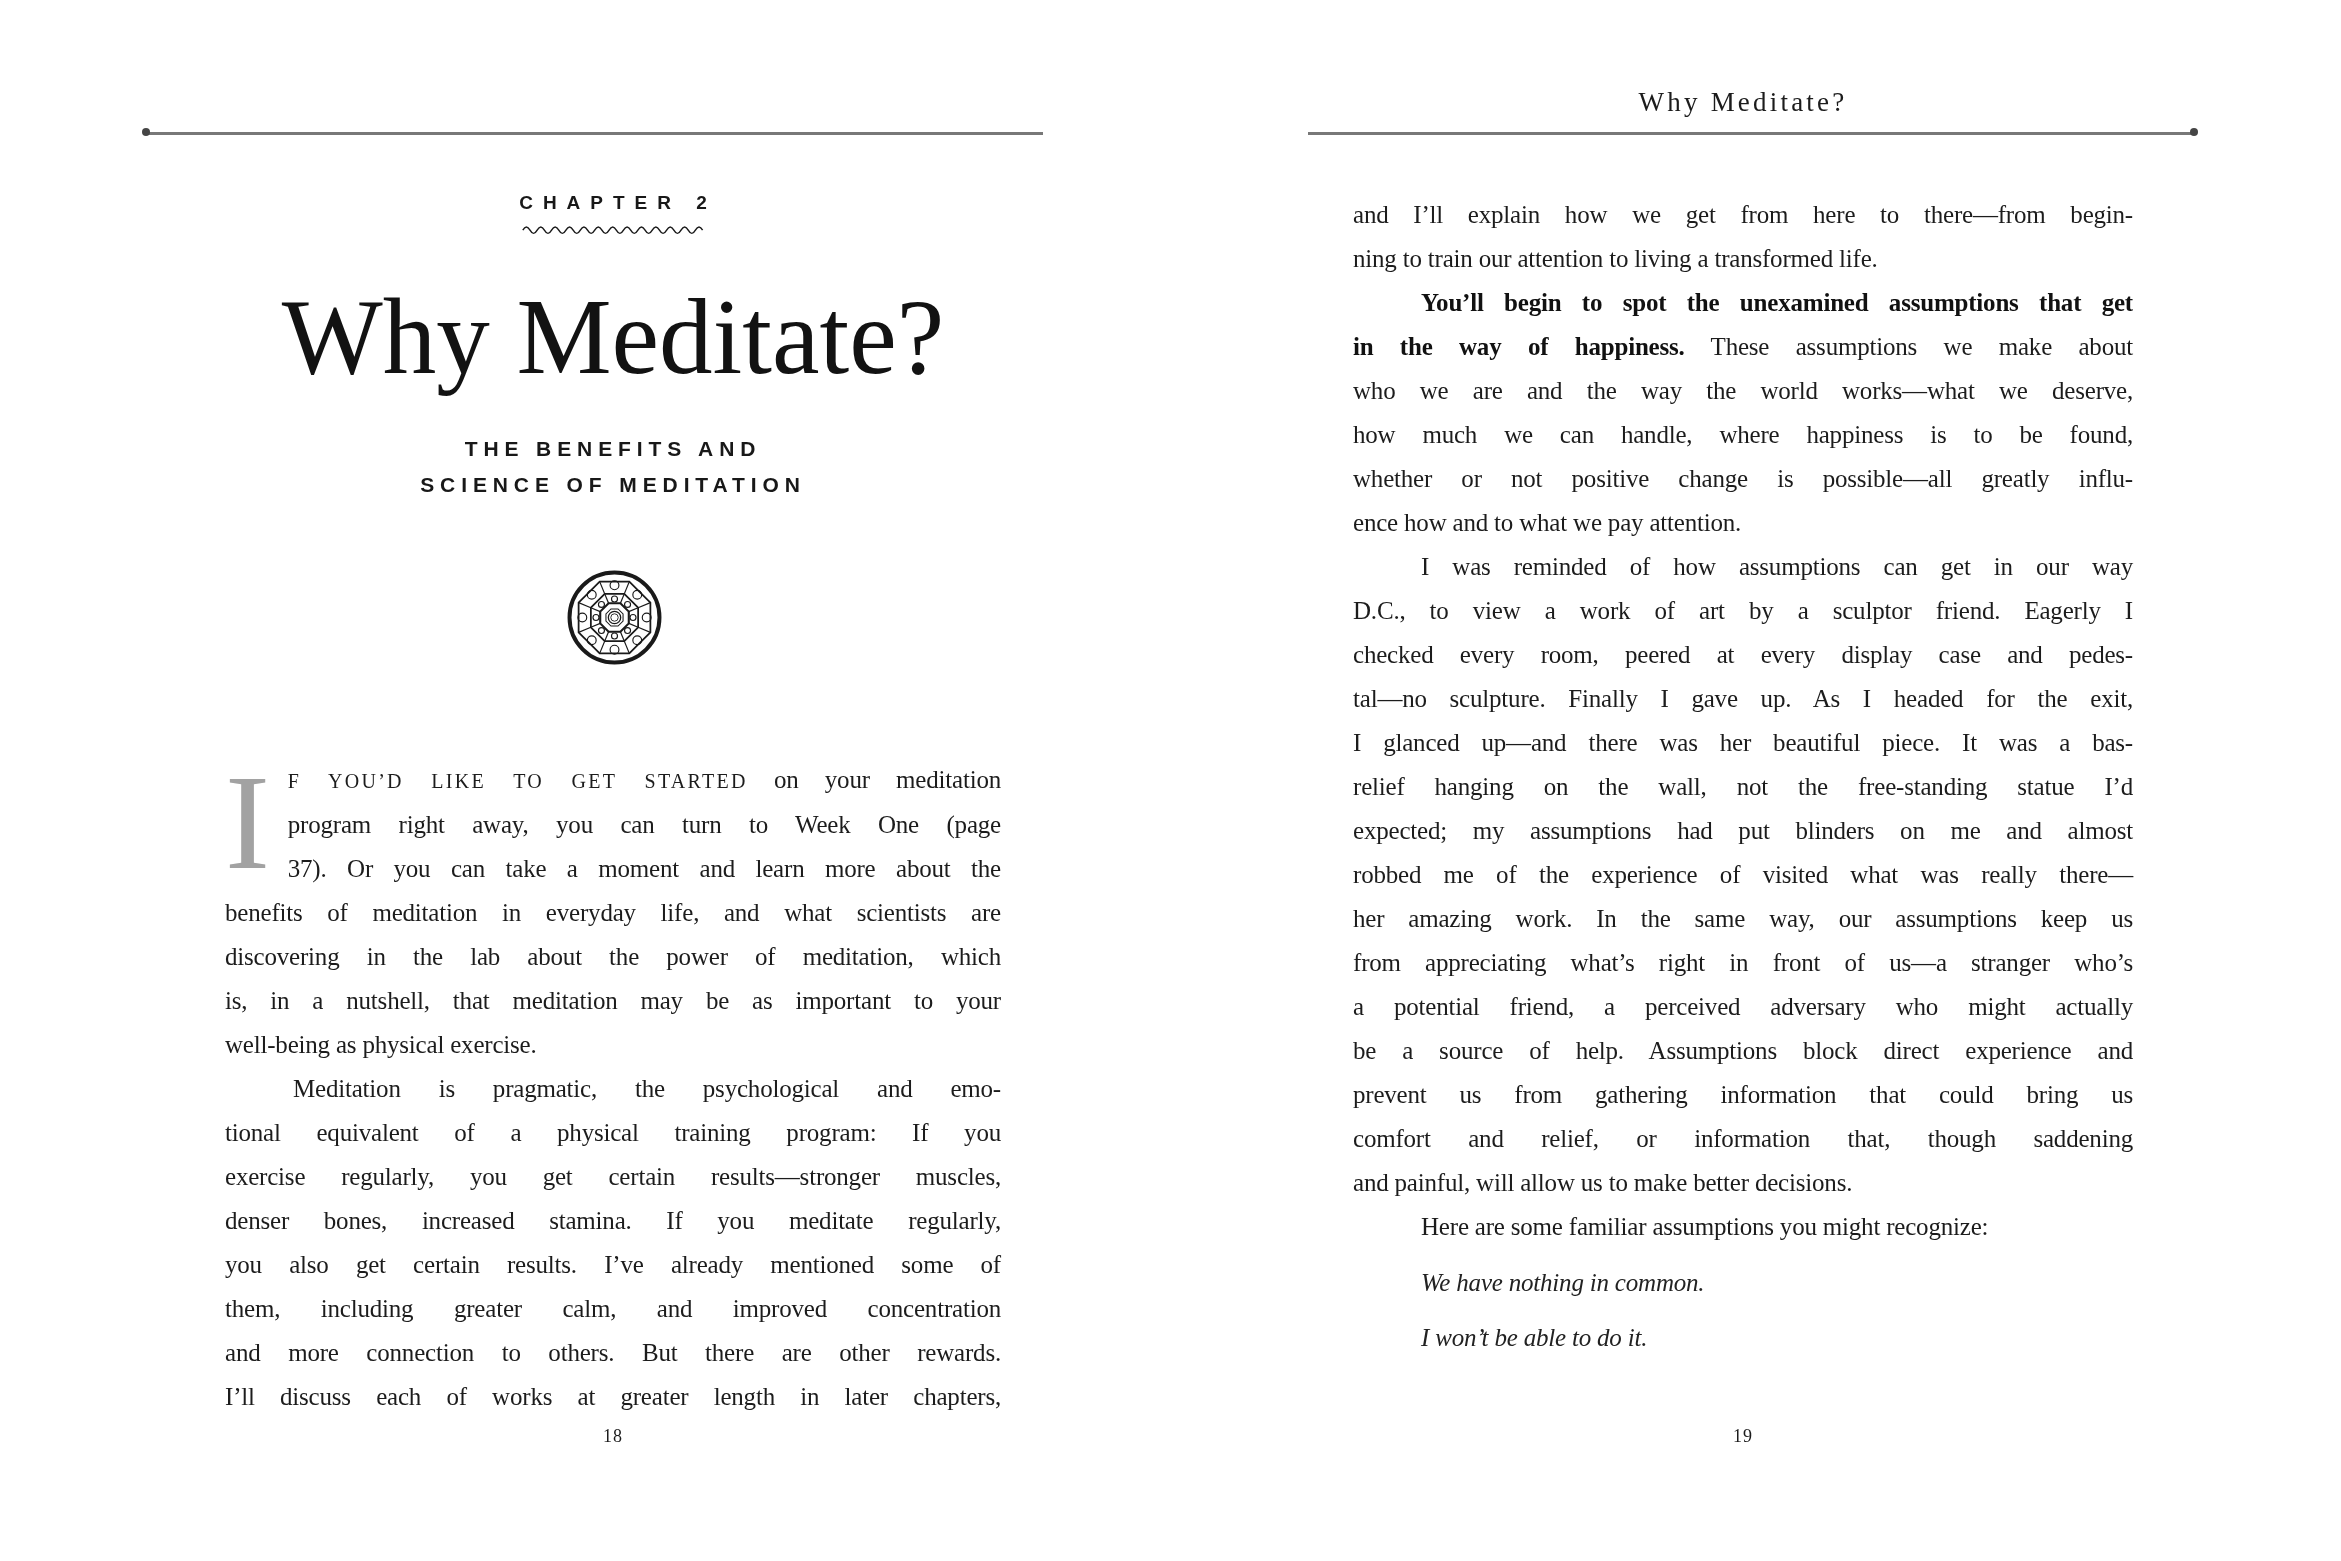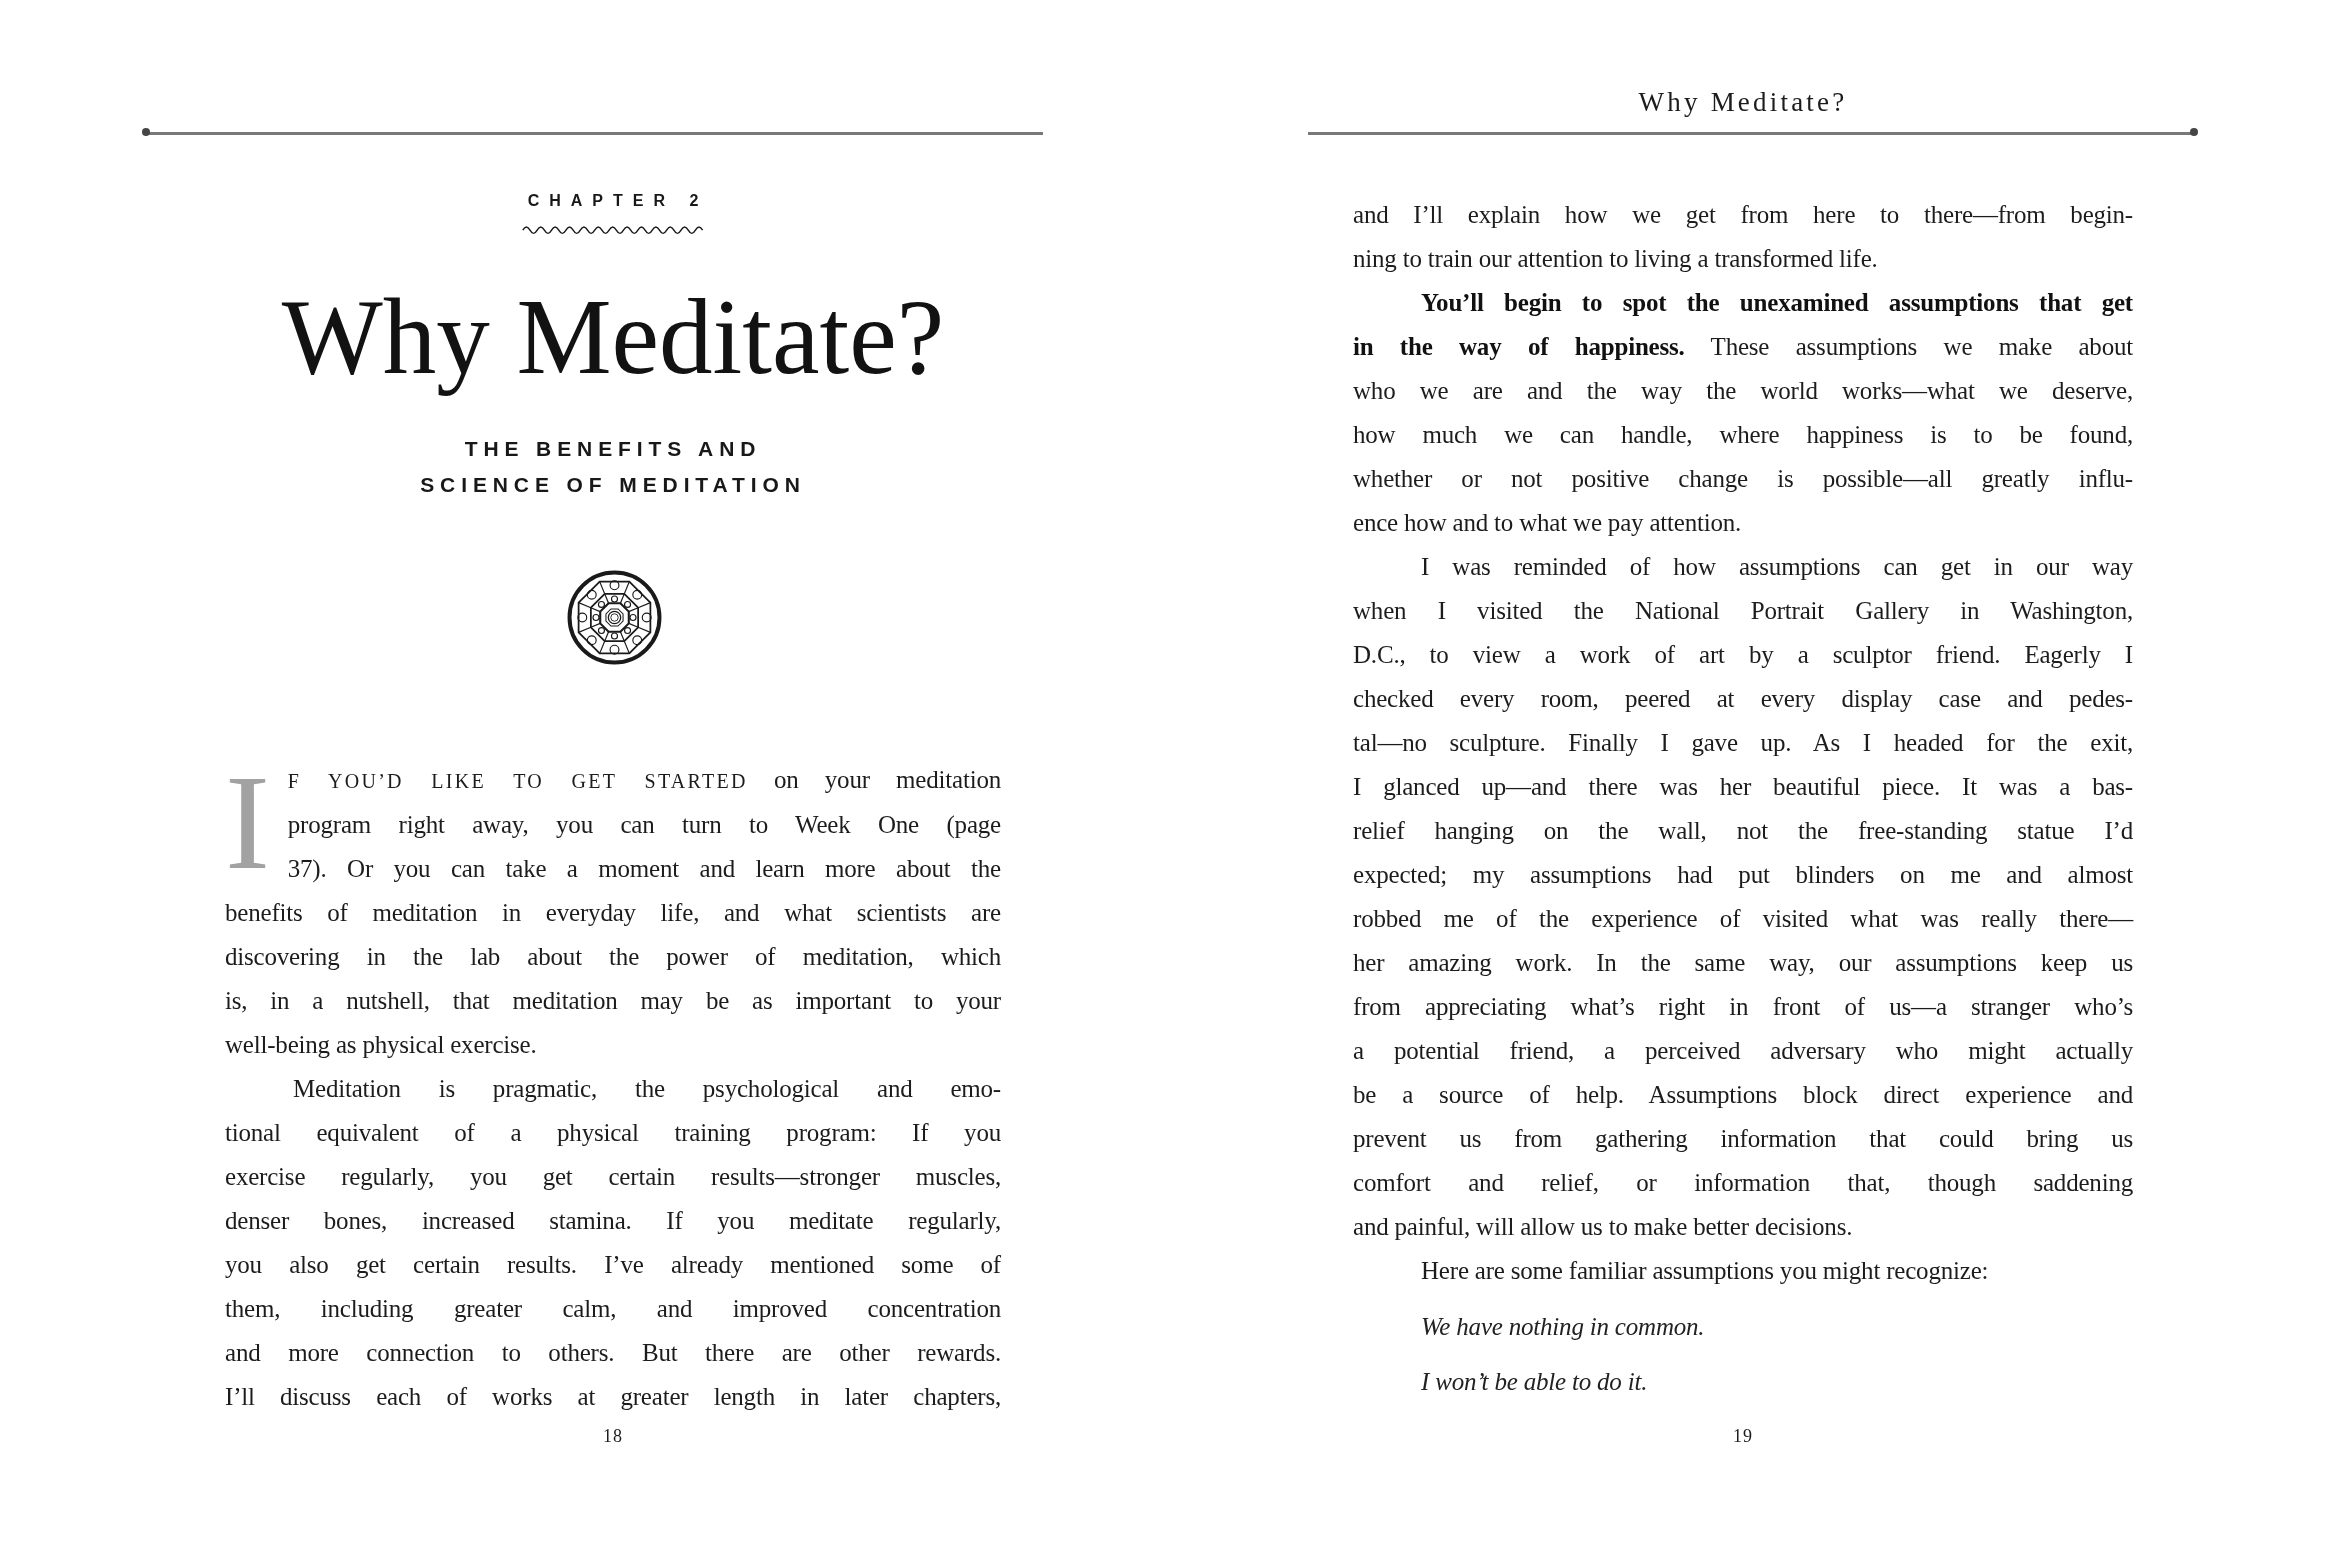--- a/index.html
+++ b/index.html
@@ -16,21 +16,21 @@
   .rule-left  { left:146px;  width:897px; }
   .rule-right { left:1308px; width:886px; }
   .rule-dot { position:absolute; top:128px; width:8px; height:8px; border-radius:50%; background:#454545; }
   .dot-left  { left:142px; }
   .dot-right { left:2190px; }
   
   .chapter-label {
     position:absolute; left:225px; width:776px; top:192px;
     text-align:center;
     font-family:"Liberation Sans", sans-serif;
-    font-weight:bold; font-size:16px; letter-spacing:10px;
+    font-weight:bold; font-size:19px; letter-spacing:10px;
     padding-left:10px; box-sizing:border-box;
     color:#181818;
   }
   .squiggle { position:absolute; left:521px; top:223px; width:187px; height:12.6px; }
   .book-title {
     position:absolute; left:225px; width:776px; top:283px;
     text-align:center;
     font-size:107px; line-height:108px; font-weight:400;
     color:#121212; white-space:nowrap;
   }
@@ -179,21 +179,20 @@
   <div class="page-body right-body">
     <div class="line">and I’ll explain how we get from here to there—from begin-</div>
     <div class="line last">ning to train our attention to living a transformed life.</div>
     <div class="line indent bold">You’ll begin to spot the unexamined assumptions that get</div>
     <div class="line"><span class="bold">in the way of happiness.</span><span> These assumptions we make about</span></div>
     <div class="line">who we are and the way the world works—what we deserve,</div>
     <div class="line">how much we can handle, where happiness is to be found,</div>
     <div class="line">whether or not positive change is possible—all greatly influ-</div>
     <div class="line last">ence how and to what we pay attention.</div>
     <div class="line indent">I was reminded of how assumptions can get in our way</div>
-    <div class="line">when I visited the National Portrait Gallery in Washington,</div>
     <div class="line">D.C., to view a work of art by a sculptor friend. Eagerly I</div>
     <div class="line">checked every room, peered at every display case and pedes-</div>
     <div class="line">tal—no sculpture. Finally I gave up. As I headed for the exit,</div>
     <div class="line">I glanced up—and there was her beautiful piece. It was a bas-</div>
     <div class="line">relief hanging on the wall, not the free-standing statue I’d</div>
     <div class="line">expected; my assumptions had put blinders on me and almost</div>
     <div class="line">robbed me of the experience of visited what was really there—</div>
     <div class="line">her amazing work. In the same way, our assumptions keep us</div>
     <div class="line">from appreciating what’s right in front of us—a stranger who’s</div>
     <div class="line">a potential friend, a perceived adversary who might actually</div>

